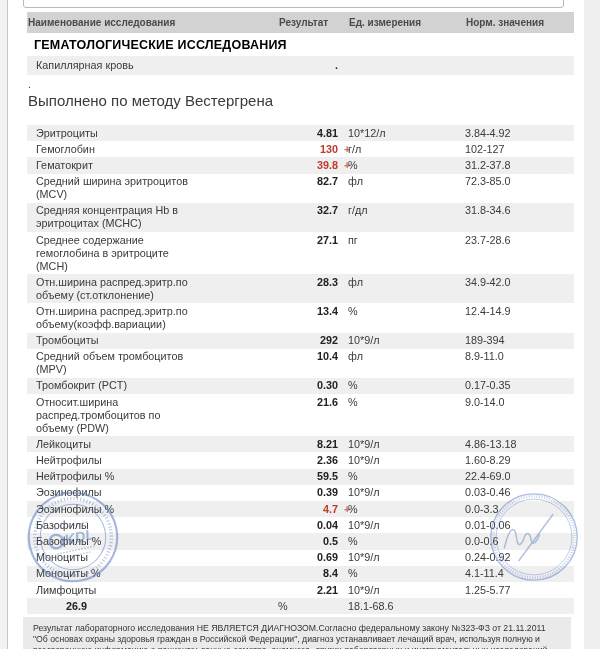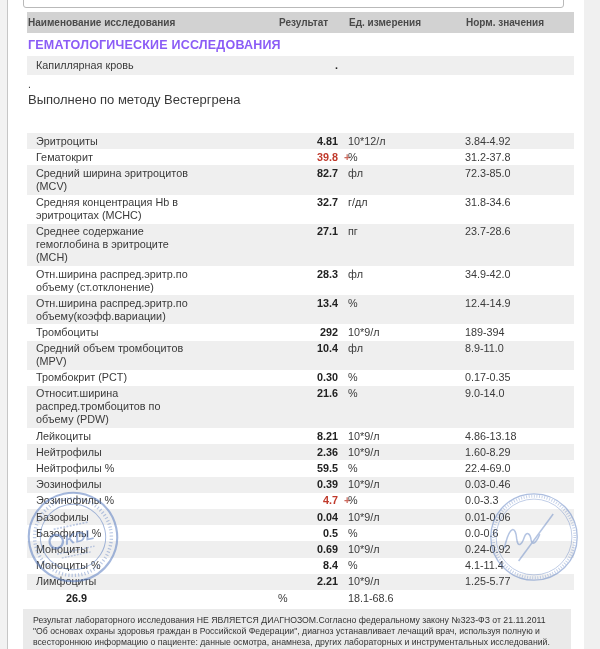--- a/index.html
+++ b/index.html
@@ -18,39 +18,39 @@
   
   .top-box { position:absolute; left:15px; top:-10px; width:541px; height:18px;
     background:#fff; border:1px solid #b9b9b9; border-radius:3px; }
 
   .content { position:relative; padding:12px 10px 0 19px; }
 
   .thead { display:grid; grid-template-columns:251px 70px 117px 1fr;
     background:#d2d2d2; height:21px; align-items:center; margin-bottom:3px; }
   .thead .cell { font-size:10px; font-weight:bold; color:#4a4a4a; padding-left:1px; }
 
-  .section-title { font-size:12.5px; font-weight:bold; color:#8b5cf6;
-    margin:5px 0 4px 1px; letter-spacing:0.2px; }
+  .section-title { font-size:12.5px; font-weight:bold; color:#000000;
+    margin:5px 0 4px 7px; letter-spacing:0.2px; }
 
   .row { display:grid; grid-template-columns:251px 70px 117px 1fr;
     padding:1.6px 0; font-size:10.8px; color:#3a3a3a; line-height:13px; align-items:start; }
   .rows > .row:nth-child(odd) { background:#efefef; }
   .pre-rows > .row { padding:3px 0; }
   .pre-rows > .row:nth-child(odd) { background:#efefef; }
   .row .name { display:block; max-width:172px; padding-left:9px; }
   .row .result { white-space:nowrap; }
   .row .result .val { display:inline-block; width:60px; text-align:right;
     font-weight:bold; color:#222; }
   .row .result .flg { display:inline-block; width:12px; margin-left:6px;
     font-weight:bold; color:transparent; }
   .row .result.abnormal .val { color:var(--abnormal,#c0392b); }
   .row .result.abnormal .flg { color:#cd6a5e; }
 
   .note-dot { font-size:10.5px; color:#3a3a3a; margin:4px 0 0 1px; line-height:10px; }
-  .note-method { font-size:13px; color:#3a3a3a; margin:3px 0 26px 1px; }
+  .note-method { font-size:15px; color:#3a3a3a; margin:3px 0 16px 1px; }
 
   .footer-box { margin:3px 3px 0 -4px; background:#eaeaea; padding:6px 10px 5px 10px; }
   .footer-text { font-size:8.7px; color:#333; line-height:11px; }
 
   
   .stamp { position:absolute; pointer-events:none; color:var(--stamp-blue,#5b7ec0); z-index:6; }
   .stamp svg { display:block; width:100%; height:100%; }
   .stamp-kdl { left:25px; top:489px; width:96px; height:96px; opacity:0.55; }
   .stamp-sign { left:486px; top:489px; width:96px; height:96px; opacity:0.5; }
 </style>
@@ -88,20 +88,28 @@
       <div class="note-method">Выполнено по методу Вестергрена</div>
 
       <div class="rows">
           <div class="row">
             <div>
               <span class="name">Эритроциты</span>
             </div>
             <div class="result"><span class="val">4.81</span><span class="flg"></span></div>
             <div>10*12/л</div>
             <div>3.84-4.92</div>
+          </div>
+          <div class="row">
+            <div>
+              <span class="name">Гемоглобин</span>
+            </div>
+            <div class="result abnormal"><span class="val">130</span><span class="flg">+</span></div>
+            <div>г/л</div>
+            <div>102-127</div>
           </div>
           <div class="row">
             <div>
               <span class="name">Гематокрит</span>
             </div>
             <div class="result abnormal"><span class="val">39.8</span><span class="flg">+</span></div>
             <div>%</div>
             <div>31.2-37.8</div>
           </div>
           <div class="row">

